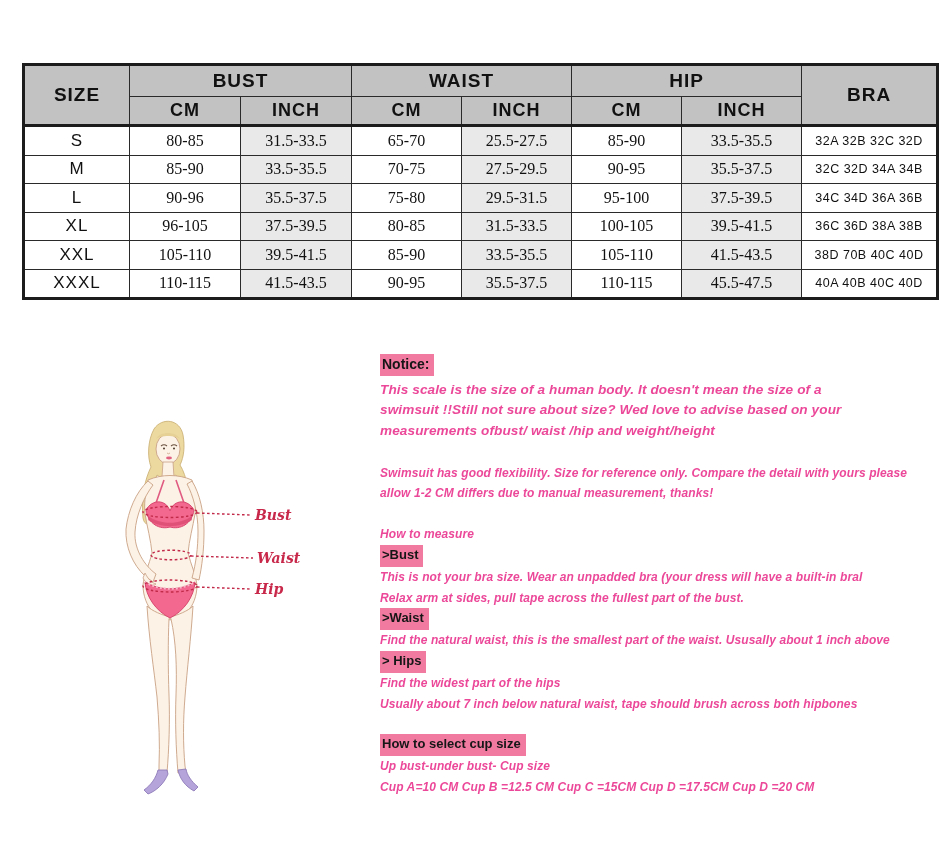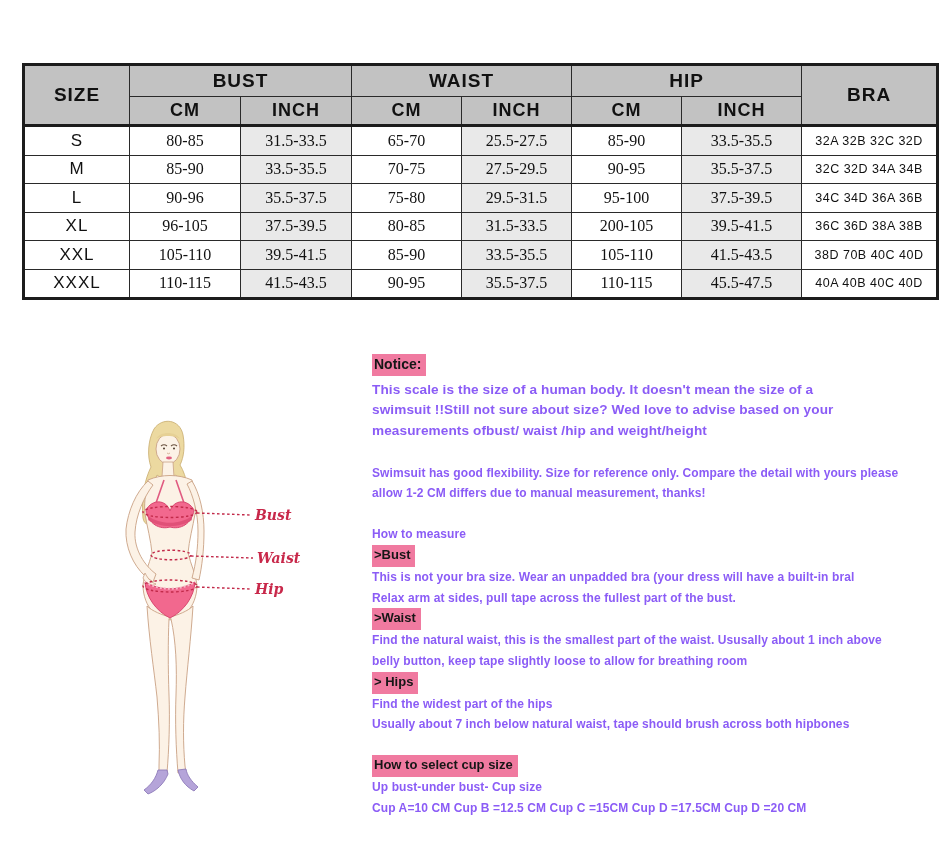--- a/index.html
+++ b/index.html
@@ -72,29 +72,30 @@
   .fig-label{
     font-family:"DejaVu Serif", serif;
     font-style:italic;
     font-weight:bold;
     font-size:14px;
     fill:var(--label_red);
   }
 
   
   .text-col{
-    position:absolute;left:372px;top:354px;width:560px;
+    position:absolute;left:380px;top:354px;width:560px;
   }
   .tl{
     font-weight:bold;
     font-size:12px;
     line-height:20.8px;
     white-space:nowrap;
     letter-spacing:0.1px;
-    color:#8b5cf6;
+    color:#ec4899;
+    font-style:italic;
   }
   .notice-para .tl{font-size:13.6px;line-height:20.6px;}
   .hl{
     display:inline-block;
     background:var(--highlight_pink);
     padding:0 5px 1px 2px;
     color:#161616;
   }
   .heading-line{line-height:20.8px;font-weight:bold;font-size:13px;}
   .notice-heading{font-size:14px;margin-bottom:4px;}
@@ -164,21 +165,21 @@
           <td class="col-hip_cm">95-100</td>
           <td class="col-hip_inch">37.5-39.5</td>
           <td class="col-bra">34C 34D 36A 36B</td>
         </tr>
         <tr>
           <td class="col-size">XL</td>
           <td class="col-bust_cm">96-105</td>
           <td class="col-bust_inch">37.5-39.5</td>
           <td class="col-waist_cm">80-85</td>
           <td class="col-waist_inch">31.5-33.5</td>
-          <td class="col-hip_cm">200-105</td>
+          <td class="col-hip_cm">100-105</td>
           <td class="col-hip_inch">39.5-41.5</td>
           <td class="col-bra">36C 36D 38A 38B</td>
         </tr>
         <tr>
           <td class="col-size">XXL</td>
           <td class="col-bust_cm">105-110</td>
           <td class="col-bust_inch">39.5-41.5</td>
           <td class="col-waist_cm">85-90</td>
           <td class="col-waist_inch">33.5-35.5</td>
           <td class="col-hip_cm">105-110</td>
@@ -287,21 +288,20 @@
       <div class="heading-line">
         <span class="hl">&gt;Bust</span>
       </div>
       <div class="tl">This is not your bra size. Wear an unpadded bra (your dress will have a built-in bral</div>
       <div class="tl">Relax arm at sides, pull tape across the fullest part of the bust.</div>
 
       <div class="heading-line">
         <span class="hl">&gt;Waist</span>
       </div>
       <div class="tl">Find the natural waist, this is the smallest part of the waist. Ususally about 1 inch above</div>
-      <div class="tl">belly button, keep tape slightly loose to allow for breathing room</div>
 
       <div class="heading-line">
         <span class="hl">&gt; Hips</span>
       </div>
       <div class="tl">Find the widest part of the hips</div>
       <div class="tl">Usually about 7 inch below natural waist, tape should brush across both hipbones</div>
     </div>
 
     <div class="gap-lg">
       <div class="heading-line">

